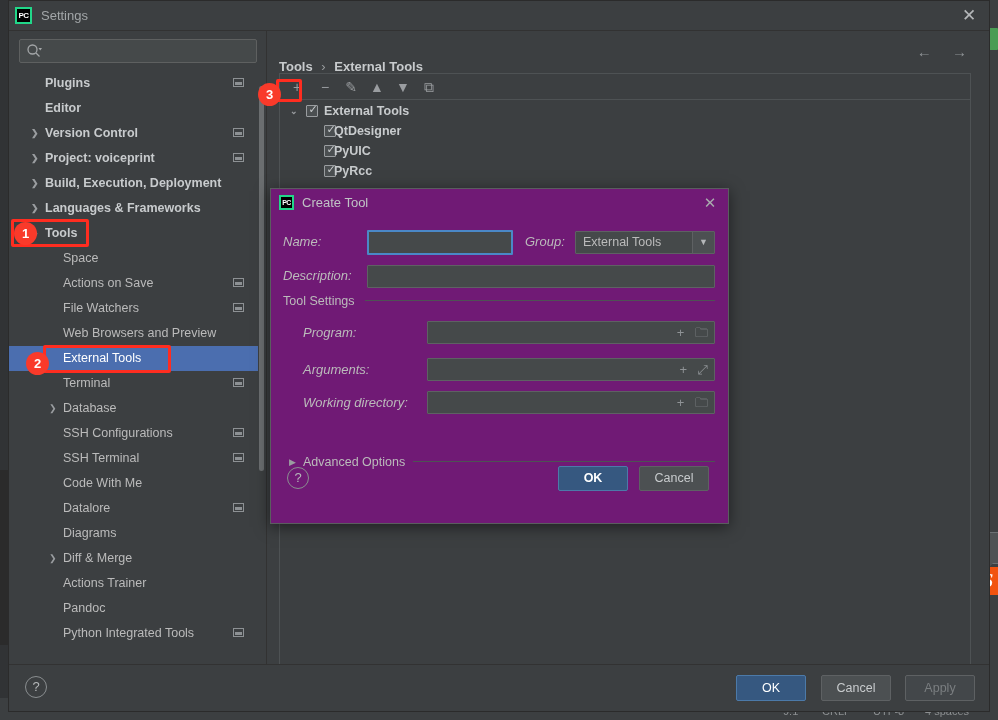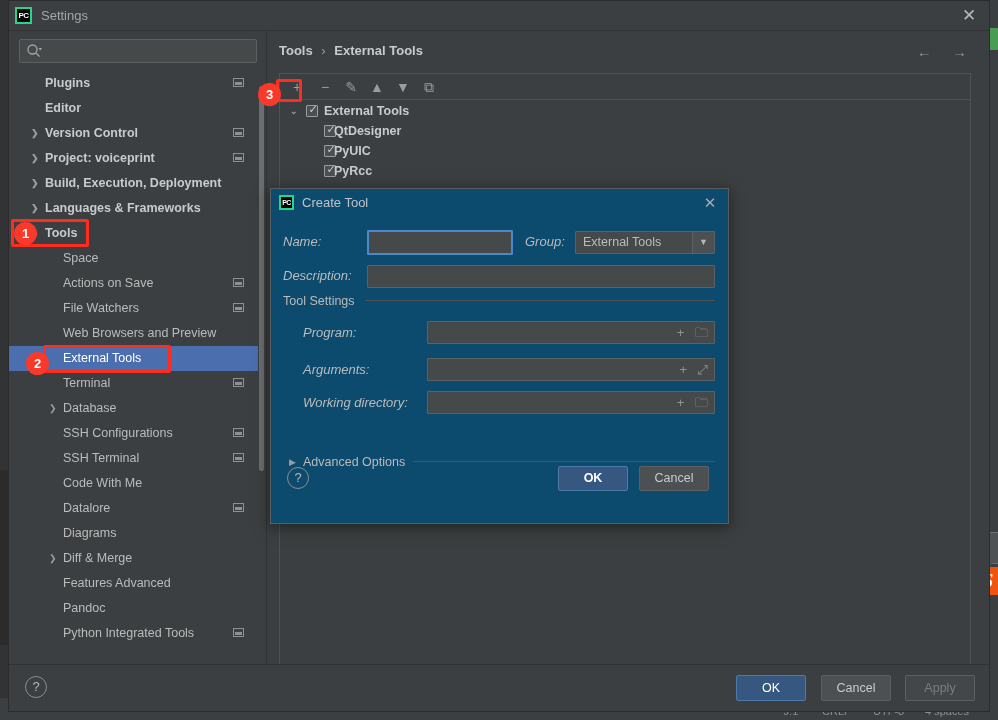--- a/index.html
+++ b/index.html
@@ -133,21 +133,21 @@
     width: 7px; height: 3px; background: #8d9194;
   }
   #left-scrollbar {
     position: absolute; right: 2px; top: 55px; width: 5px; height: 385px;
     background: #6b6e70; border-radius: 3px;
   }
 
   
   #right-pane { flex: 1; position: relative; background: #3c3f41; min-width: 0; }
   #breadcrumb {
-    position: absolute; left: 12px; top: 12px;
+    position: absolute; left: 12px; top: 28px;
     color: #c8cbcd; font-size: 13px; font-weight: bold;
   }
   #breadcrumb .sep { color: #9a9da0; font-weight: normal; margin: 0 5px; }
   #nav-arrows { position: absolute; right: 22px; top: 12px; color: #8f9396; font-size: 15px; }
   #nav-arrows span { margin-left: 16px; }
 
   #tools-panel {
     position: absolute; left: 12px; top: 42px; right: 18px; bottom: 45px;
     border: 1px solid #4e5254; background: #3c3f41;
   }
@@ -196,21 +196,21 @@
     position: absolute; top: 10px; height: 26px;
     font-size: 12.5px; text-align: center; line-height: 24px;
     border-radius: 2px; border: 1px solid #5e6163; background: #4c5052; color: #c8cbcd;
   }
   .btm-btn.primary { background: #365880; border-color: #4c7aa9; color: #ffffff; }
   .btm-btn.disabled { color: #7a7e80; background: #43474a; }
 
   
   #create-tool-dialog {
     position: absolute; left: 270px; top: 188px; width: 459px; height: 336px;
-    background: #0c4a6e; border: 1px solid #5a5d5f;
+    background: #701a75; border: 1px solid #5a5d5f;
     box-shadow: 0 3px 14px rgba(0,0,0,0.5);
   }
   #ct-titlebar { position: relative; height: 30px; }
   #ct-logo {
     position: absolute; left: 8px; top: 6px; width: 15px; height: 15px;
     background: #000; border: 2px solid #21d789;
     color: #fff; font-size: 7px; font-weight: bold;
     text-align: center; line-height: 11px; letter-spacing: -0.5px;
   }
   #ct-title {
@@ -402,21 +402,21 @@
             <span class="mod-badge"></span>
           </div>
           <div class="tree-row lvl1 noarrow">
             <span class="lbl">Diagrams</span>
           </div>
           <div class="tree-row lvl1">
             <span class="arrow">❯</span>
             <span class="lbl">Diff &amp; Merge</span>
           </div>
           <div class="tree-row lvl1 noarrow">
-            <span class="lbl">Features Advanced</span>
+            <span class="lbl">Actions Trainer</span>
           </div>
           <div class="tree-row lvl1 noarrow">
             <span class="lbl">Pandoc</span>
           </div>
           <div class="tree-row lvl1 noarrow">
             <span class="lbl">Python Integrated Tools</span>
             <span class="mod-badge"></span>
           </div>
         </div>
       <div id="left-scrollbar"></div>

